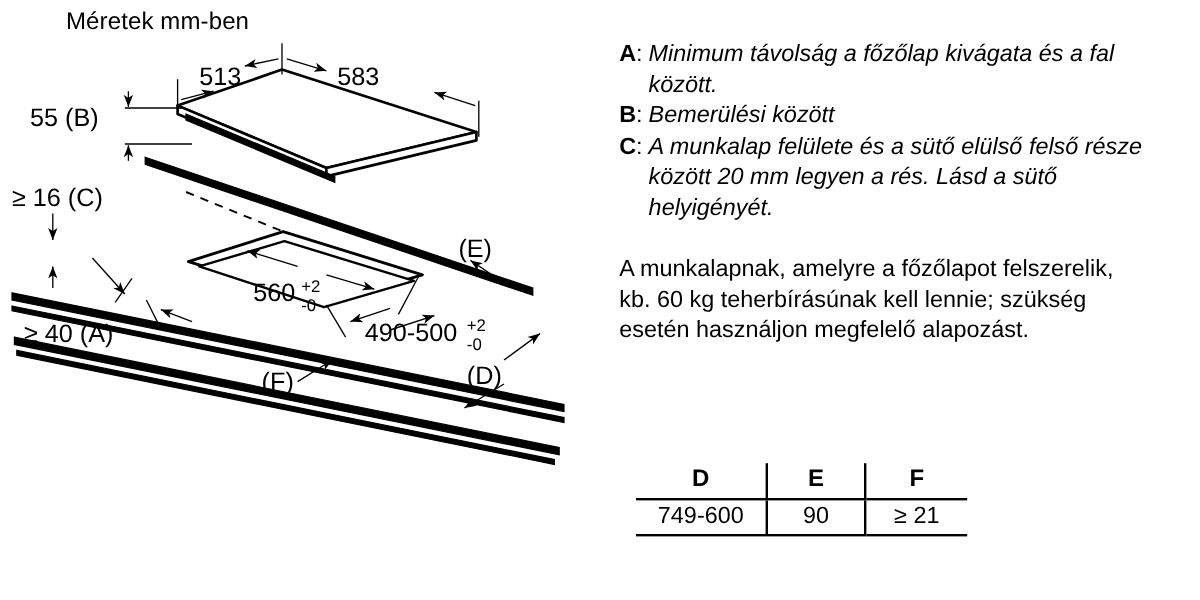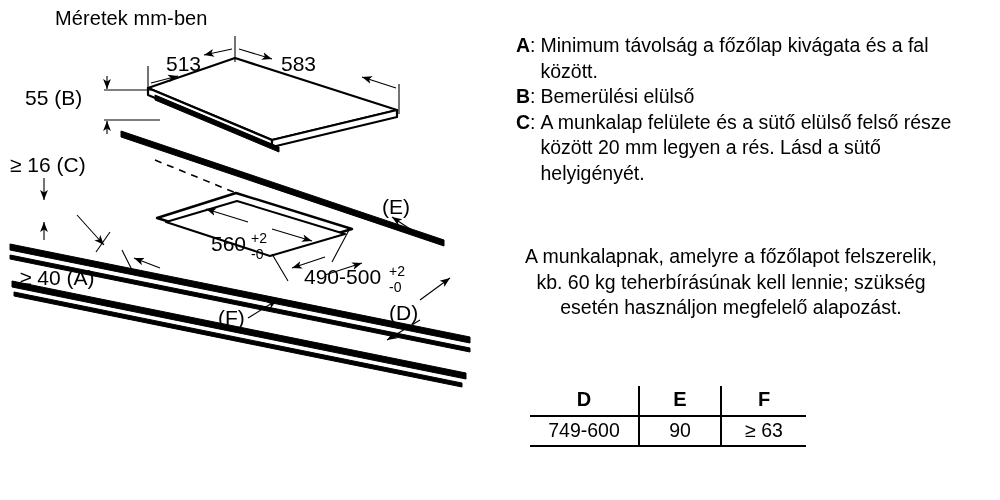--- a/index.html
+++ b/index.html
@@ -63,30 +63,30 @@
     flex: 0 0 auto;
     white-space: pre;
   }
   .legend-colon {
     flex: 0 0 auto;
     white-space: pre;
   }
   .legend-desc {
     flex: 1 1 auto;
     padding-left: 5px;
+    font-style: italic;
   }
 
   #note-block {
     position: absolute;
     left: 516px;
-    top: 244px;
+    top: 212px;
     width: 430px;
     font-size: 19.5px;
     line-height: 25.5px;
-    text-align: center;
   }
 
   
   #dims-table {
     position: absolute;
     left: 530px;
     top: 386px;
     border-collapse: collapse;
     font-size: 19.5px;
   }
@@ -234,21 +234,21 @@
 
     <div class="legend-row">
       <span class="legend-key">A</span>
       <span class="legend-colon">:</span>
       <span class="legend-desc">Minimum távolság a főzőlap kivágata és a fal között.</span>
     </div>
 
     <div class="legend-row">
       <span class="legend-key">B</span>
       <span class="legend-colon">:</span>
-      <span class="legend-desc">Bemerülési elülső</span>
+      <span class="legend-desc">Bemerülési között</span>
     </div>
 
     <div class="legend-row">
       <span class="legend-key">C</span>
       <span class="legend-colon">:</span>
       <span class="legend-desc">A munkalap felülete és a sütő elülső felső része között 20 mm legyen a rés. Lásd a sütő helyigényét.</span>
     </div>
   </div>
 
   <div id="note-block">A munkalapnak, amelyre a főzőlapot felszerelik, kb. 60 kg teherbírásúnak kell lennie; szükség esetén használjon megfelelő alapozást.</div>
@@ -258,18 +258,18 @@
       <tr class="hline-under">
         <th class="c-d">D</th>
         <th class="c-e vsep-l">E</th>
         <th class="c-f vsep-l">F</th>
       </tr>
     </thead>
     <tbody>
       <tr class="hline-under">
         <td class="c-d">749-600</td>
         <td class="c-e vsep-l">90</td>
-        <td class="c-f vsep-l">≥ 63</td>
+        <td class="c-f vsep-l">≥ 21</td>
       </tr>
     </tbody>
   </table>
 
 </div>
 
 </body></html>

